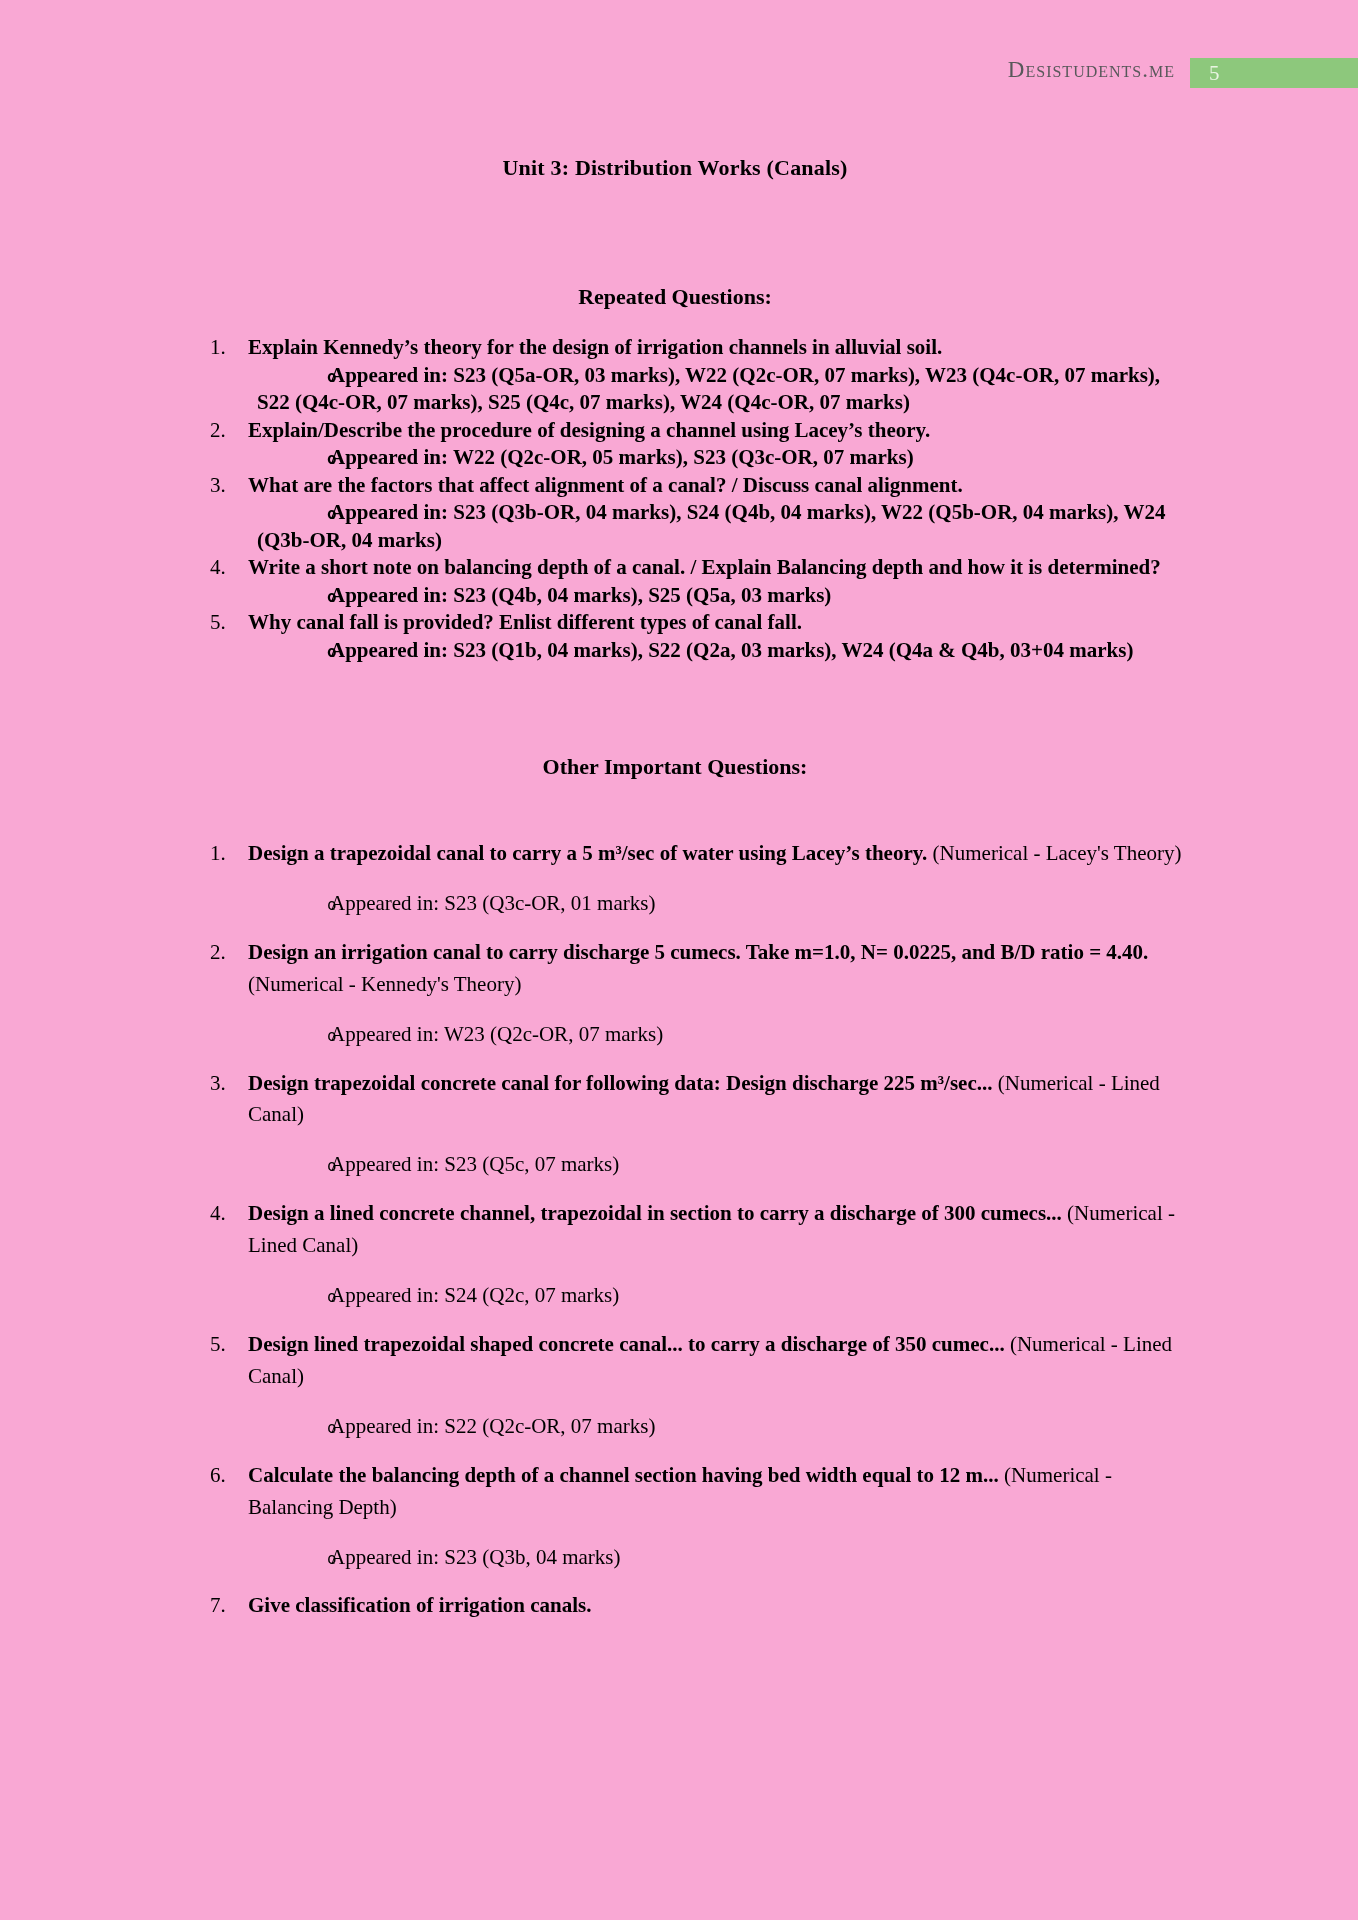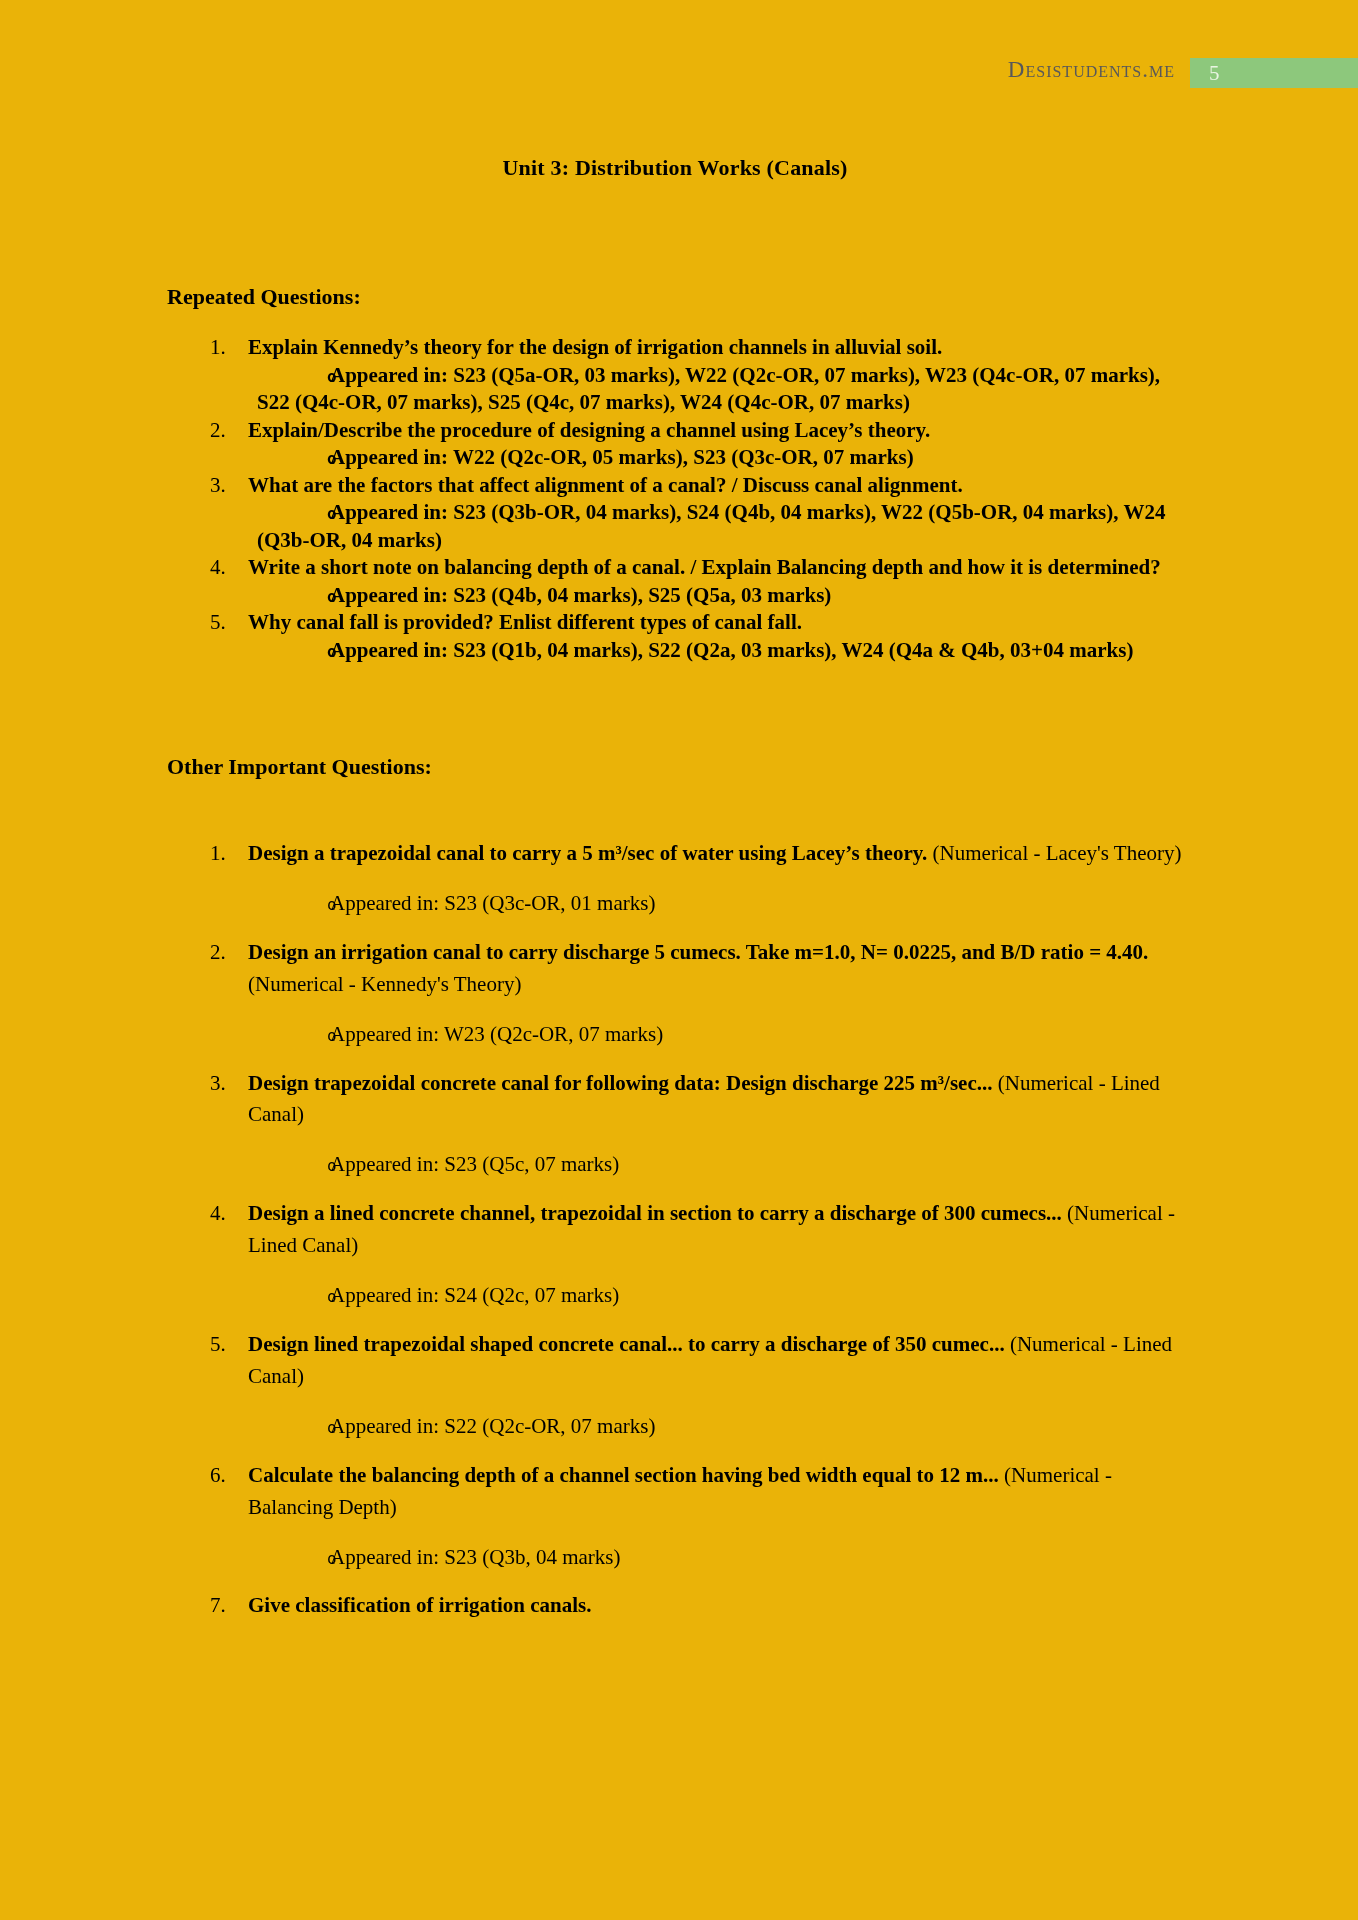--- a/index.html
+++ b/index.html
@@ -1,19 +1,19 @@
 <!DOCTYPE html>
 <html><head>
 <meta charset="utf-8">
 <style>
   html,body { margin:0; padding:0; background:#ffffff; }
   .page {
     position:relative;
     width:1358px; height:1920px;
-    background:#eab308;
+    background:#f9a8d4;
     font-family:"Liberation Serif", serif;
     color:#000;
     overflow:hidden;
   }
 
   
   .site-name {
     position:absolute; top:57px; right:183px;
     font-variant:small-caps;
     font-size:23px; letter-spacing:1px;
@@ -35,20 +35,21 @@
   }
   .doc-title {
     margin:155px 0 0 0;
     font-size:22px; font-weight:bold;
     text-align:center;
     letter-spacing:0.2px;
   }
   .section-heading {
     font-size:22px; font-weight:bold;
     margin:0;
+    text-align:center;
   }
   .sec-repeated .section-heading { margin-top:103px; margin-bottom:24px; }
   .sec-other    .section-heading { margin-top:90px;  margin-bottom:58px;font-family:Liberation Serif, serif; }
 
   ol.qlist { list-style:none; margin:0; padding:0 0 0 81px; }
   li.qitem { position:relative; font-size:21px; }
   .qnum {
     position:absolute; left:-38px; top:0;
     font-weight:normal;
   }

